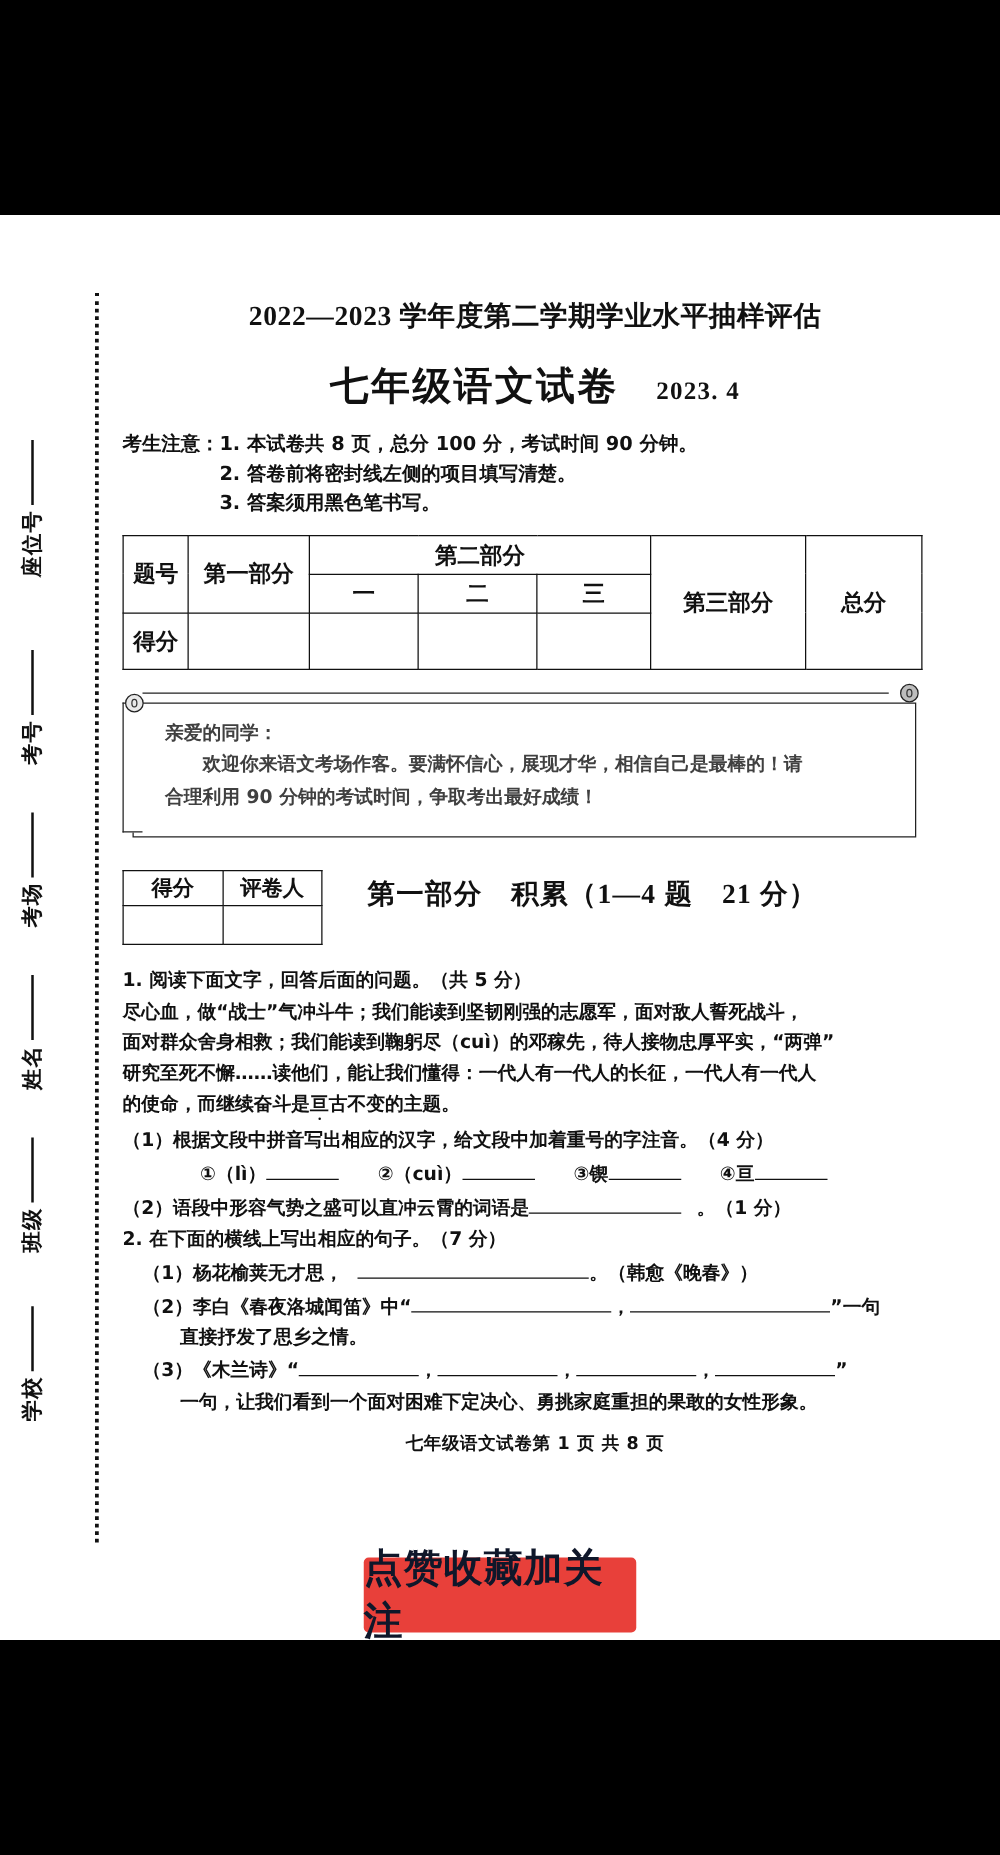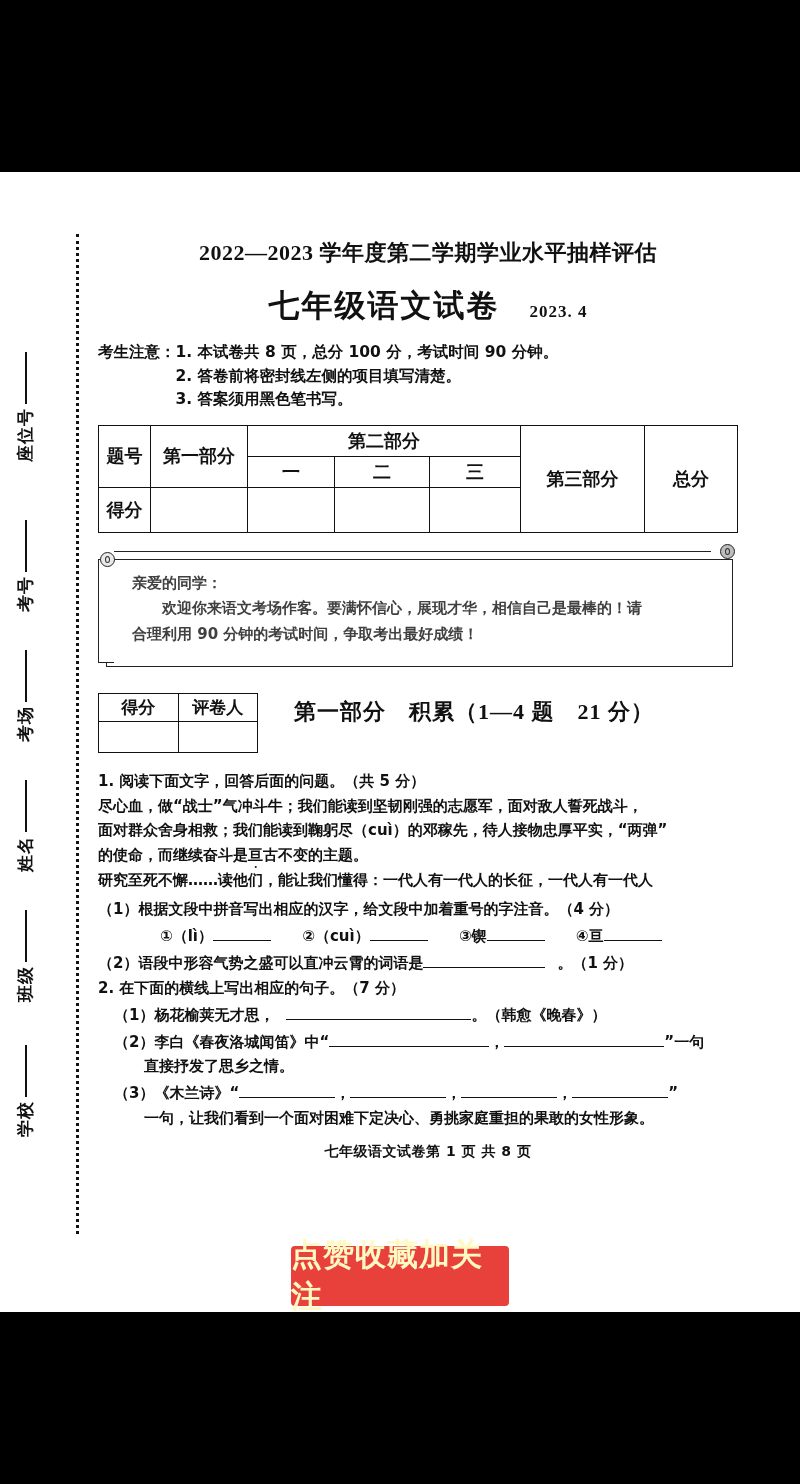--- a/index.html
+++ b/index.html
@@ -93,21 +93,21 @@
     justify-content: center;
     margin-top: 6px;
     gap: 30px;
   }
   .title-2 {
     font-size: 31px;
     font-weight: bold;
     letter-spacing: 2px;
   }
   .title-date {
-    font-size: 17px;
+    font-size: 20px;
     font-weight: bold;
     padding-bottom: 5px;
     font-family: "Liberation Serif", serif;
     letter-spacing: 1px;
     margin-top: 28px;
   }
 
   
   .notice {
     margin-top: 14px;
@@ -299,21 +299,21 @@
     top: 1246px;
     width: 218px;
     height: 60px;
     background: #e8403a;
     border-radius: 4px;
     display: flex;
     align-items: center;
     justify-content: center;
   }
   #promo span {
-    color: #fef9c3;
+    color: #0f172a;
     font-family: "DejaVu Sans", sans-serif;
     font-weight: bold;
     font-size: 31px;
     letter-spacing: 1px;
   }
 </style>
 </head>
 <body>
 
 <div id="paper">
@@ -409,22 +409,22 @@
         </tr>
       </tbody>
         </table>
       <div class="part-title">第一部分　积累（1—4 题　21 分）</div>
     </div>
 
     <div class="q-block">
       <div class="q-line">1. 阅读下面文字，回答后面的问题。（共 5 分）</div>
       <div class="q-line">尽心血，做“战士”气冲斗牛；我们能读到坚韧刚强的志愿军，面对敌人誓死战斗，</div>
       <div class="q-line">面对群众舍身相救；我们能读到鞠躬尽（cuì）的邓稼先，待人接物忠厚平实，“两弹”</div>
+      <div class="q-line">研究至死不懈……读他们，能让我们懂得：一代人有一代人的长征，一代人有一代人</div>
       <div class="q-line"><span>的使命，而继续奋斗是</span><span class="dotu">亘</span><span>古不变的主题。</span></div>
-      <div class="q-line">研究至死不懈……读他们，能让我们懂得：一代人有一代人的长征，一代人有一代人</div>
 
       <div class="q-line" style="margin-top:4px;">（1）根据文段中拼音写出相应的汉字，给文段中加着重号的字注音。（4 分）</div>
 
       <div class="q-line ind3" style="margin-top:2px;">
         <span>①</span><span>（lì）</span><span class="blank-s"></span><span class="gap"></span>
         <span>②</span><span>（cuì）</span><span class="blank-s"></span><span class="gap"></span>
         <span>③</span><span>锲</span><span class="blank-s"></span><span class="gap"></span>
         <span>④</span><span>亘</span><span class="blank-s"></span>
       </div>
 

